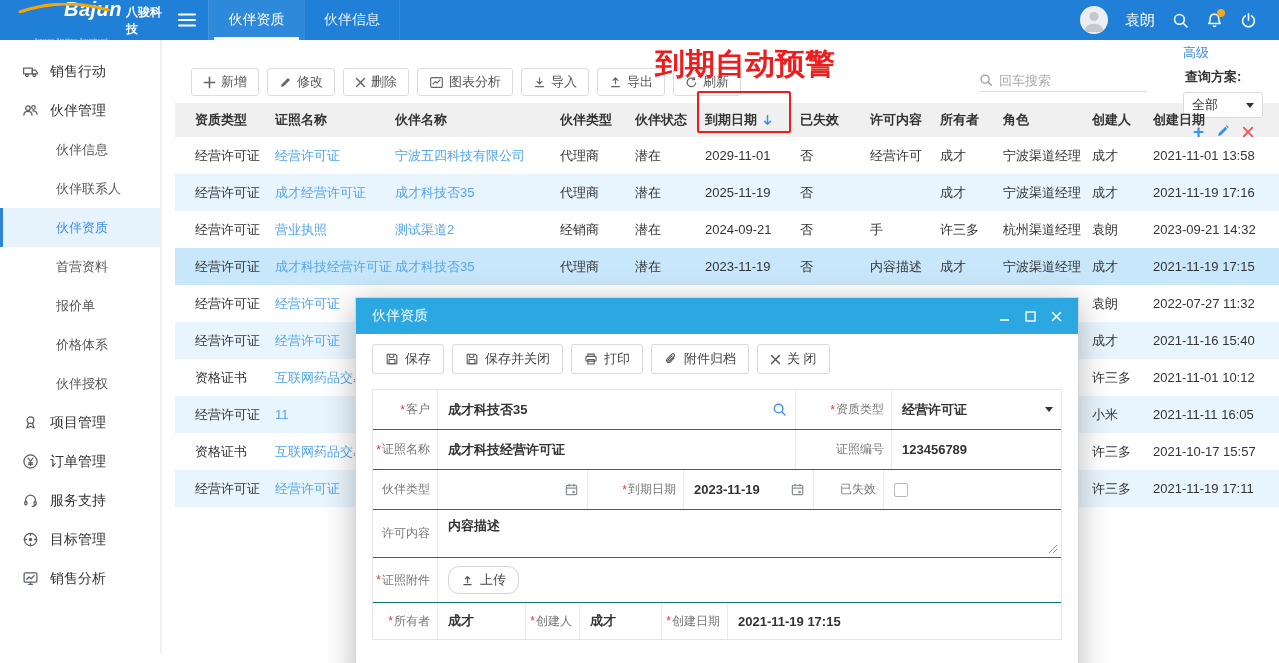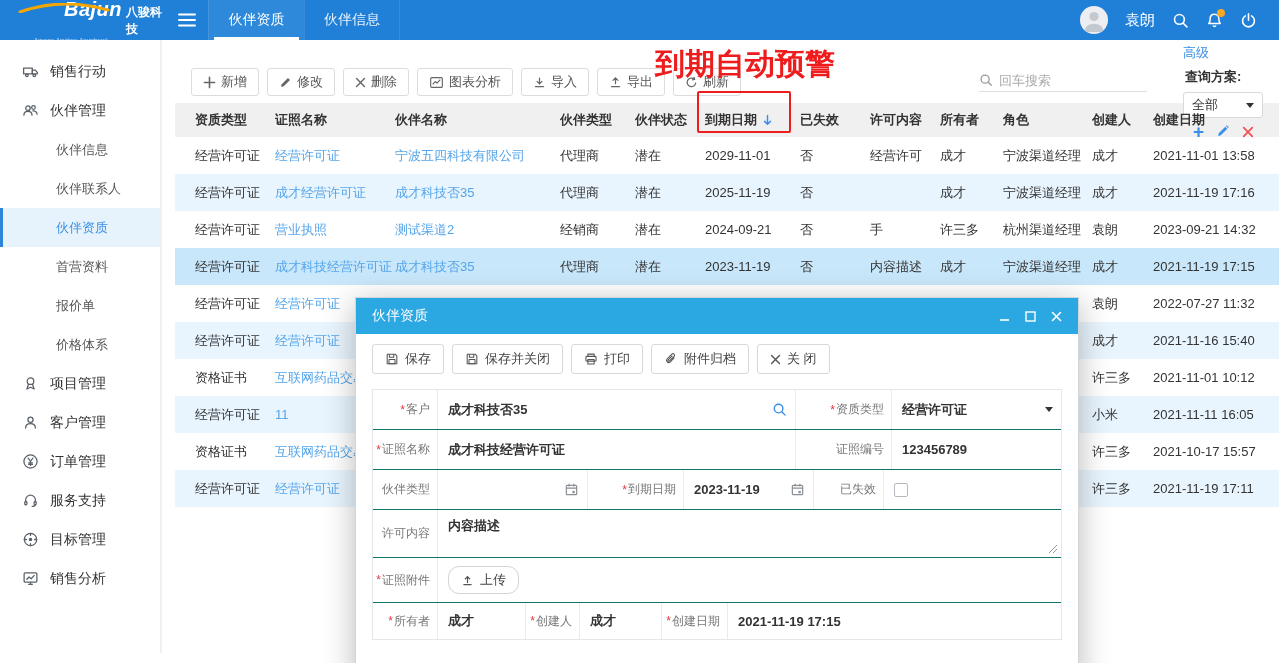--- a/index.html
+++ b/index.html
@@ -207,37 +207,31 @@
     </div>
     <div class="side-item sub">
       <span class="side-label">首营资料</span>
     </div>
     <div class="side-item sub">
       <span class="side-label">报价单</span>
     </div>
     <div class="side-item sub">
       <span class="side-label">价格体系</span>
     </div>
+    <div class="side-item sub">
+      <span class="side-label">伙伴授权</span>
+    </div>
     <div class="side-item top">
       <span class="side-icon">
         <svg width="17" height="17" viewBox="0 0 16 16" fill="none" stroke="currentColor" stroke-width="1.2" stroke-linejoin="round">
           <circle cx="8" cy="5.8" r="3.1"></circle>
           <path d="M6.2 8.4 4.6 13.2l3.4-1.7 3.4 1.7-1.6-4.8"></path>
         </svg>
       </span>
       <span class="side-label">项目管理</span>
-    </div>
-    <div class="side-item top">
-      <span class="side-icon">
-        <svg width="17" height="17" viewBox="0 0 16 16" fill="none" stroke="currentColor" stroke-width="1.2" stroke-linecap="round">
-          <circle cx="8" cy="5.4" r="2.4"></circle>
-          <path d="M3.4 13.2c0-2.6 2-4.2 4.6-4.2s4.6 1.6 4.6 4.2"></path>
-        </svg>
-      </span>
-      <span class="side-label">客户管理</span>
     </div>
     <div class="side-item top">
       <span class="side-icon">
         <svg width="17" height="17" viewBox="0 0 16 16" fill="none" stroke="currentColor" stroke-width="1.2" stroke-linecap="round">
           <circle cx="8" cy="8" r="6.2"></circle>
           <path d="M5.8 4.8 8 7.8l2.2-3M8 7.8v3.9M6.2 9.2h3.6M6.2 10.8h3.6"></path>
         </svg>
       </span>
       <span class="side-label">订单管理</span>
     </div>

